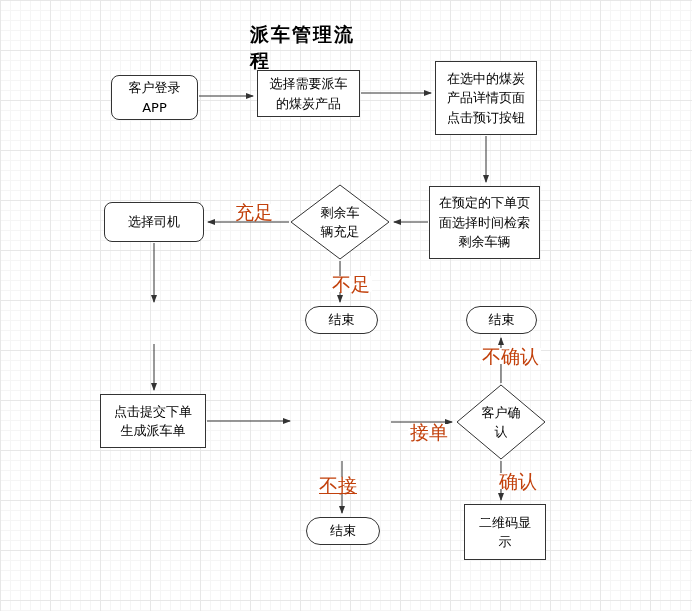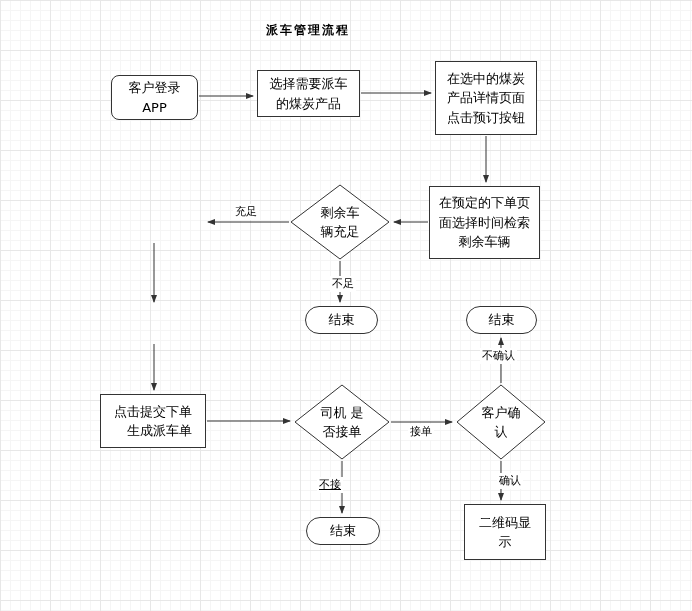--- a/index.html
+++ b/index.html
@@ -13,37 +13,37 @@
       linear-gradient(#e7e7e7 1px, transparent 1px),
       linear-gradient(90deg, #e7e7e7 1px, transparent 1px),
       linear-gradient(#f5f5f5 1px, transparent 1px),
       linear-gradient(90deg, #f5f5f5 1px, transparent 1px);
     background-size: 50px 50px, 50px 50px, 10px 10px, 10px 10px;
     font-family: "DejaVu Sans", "Liberation Sans", sans-serif;
     color:#000;
   }
   svg.arrows { position:absolute; left:0; top:0; width:692px; height:611px; pointer-events:none; }
   .title {
-    position:absolute; text-align:center; font-size:12px; font-weight:bold;
+    position:absolute; text-align:left; font-size:19px; font-weight:bold;
     letter-spacing:2px; color:#000;
   }
   .node {
     position:absolute; box-sizing:border-box;
     display:flex; align-items:center; justify-content:center;
     text-align:center; white-space:pre-line;
     background:#fff; border:1px solid #333;
     font-size:13px; line-height:1.5; color:#000;
   }
   .rounded { border-radius:8px; }
   .pill { border-radius:14px; }
   .diamond { background:transparent; border:none; }
   .diamond svg { position:absolute; left:0; top:0; }
   .dtext { position:relative; z-index:1; white-space:pre-line; }
   .edge-label {
-    position:absolute; font-size:11px; color:#000000;
+    position:absolute; font-size:19px; color:#c2410c;
     background:#fff; padding:0 2px; line-height:16px;
   }
 </style>
 </head>
 <body>
 
 <div class="canvas">
 
   <svg class="arrows" width="692" height="611" xmlns="http://www.w3.org/2000/svg">
     <defs>
@@ -71,43 +71,37 @@
   <div class="node rounded" style="left:111px;top:75px;width:87px;height:45px;">客户登录
 APP</div>
   <div class="node" style="left:257px;top:70px;width:103px;height:47px;">选择需要派车
 的煤炭产品</div>
   <div class="node" style="left:429px;top:186px;width:111px;height:73px;">在预定的下单页
 面选择时间检索
 剩余车辆</div>
   <div class="node" style="left:435px;top:61px;width:102px;height:74px;">在选中的煤炭
 产品详情页面
 点击预订按钮</div>
-  <div class="node" style="left:100px;top:394px;width:106px;height:54px;text-align:right;">点击提交下单
+  <div class="node rounded" style="left:104px;top:202px;width:100px;height:40px;">选择司机</div>
+  <div class="node" style="left:100px;top:394px;width:106px;height:54px;">点击提交下单
 生成派车单</div>
   <div class="node pill" style="left:305px;top:306px;width:73px;height:28px;">结束</div>
   <div class="node pill" style="left:466px;top:306px;width:71px;height:28px;">结束</div>
   <div class="node pill" style="left:306px;top:517px;width:74px;height:28px;">结束</div>
   <div class="node diamond" style="left:290px;top:184px;width:100px;height:76px;">
     <svg width="100" height="76" viewBox="0 0 100 76">
         <polygon points="50,1 99,38 50,75 1,38" fill="#fff" stroke="#333" stroke-width="1"></polygon>
       </svg>
     <span class="dtext">剩余车
 辆充足</span>
   </div>
 
   <div class="node" style="left:464px;top:504px;width:82px;height:56px;">二维码显
 示</div>
 
-  <div class="node diamond" style="left:294px;top:384px;width:96px;height:76px;">
-    <svg width="96" height="76" viewBox="0 0 96 76">
-        <polygon points="48,1 95,38 48,75 1,38" fill="#fff" stroke="#333" stroke-width="1"></polygon>
-      </svg>
-    <span class="dtext">司机 是
-否接单</span>
-  </div>
 
   <div class="node diamond" style="left:456px;top:384px;width:90px;height:76px;">
     <svg width="90" height="76" viewBox="0 0 90 76">
         <polygon points="45,1 89,38 45,75 1,38" fill="#fff" stroke="#333" stroke-width="1"></polygon>
       </svg>
     <span class="dtext">客户确
 认</span>
   </div>
 
   <div class="edge-label" style="left:233px;top:204px;">充足</div>

